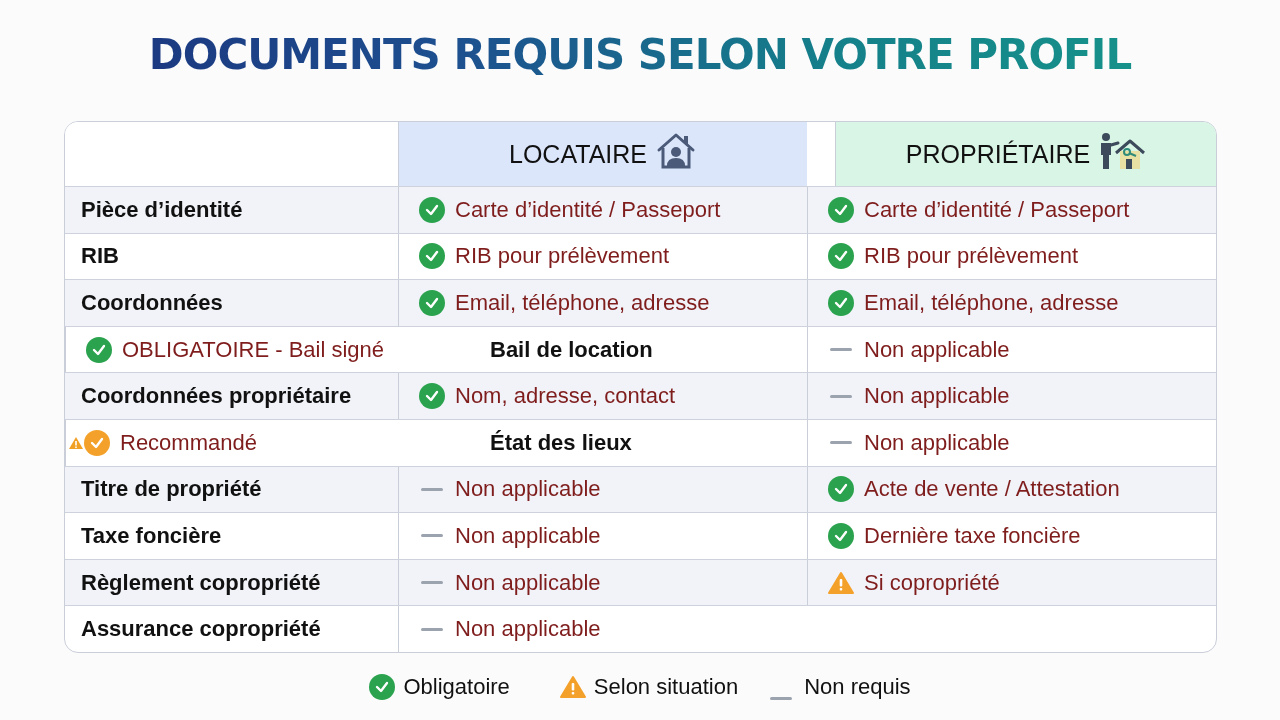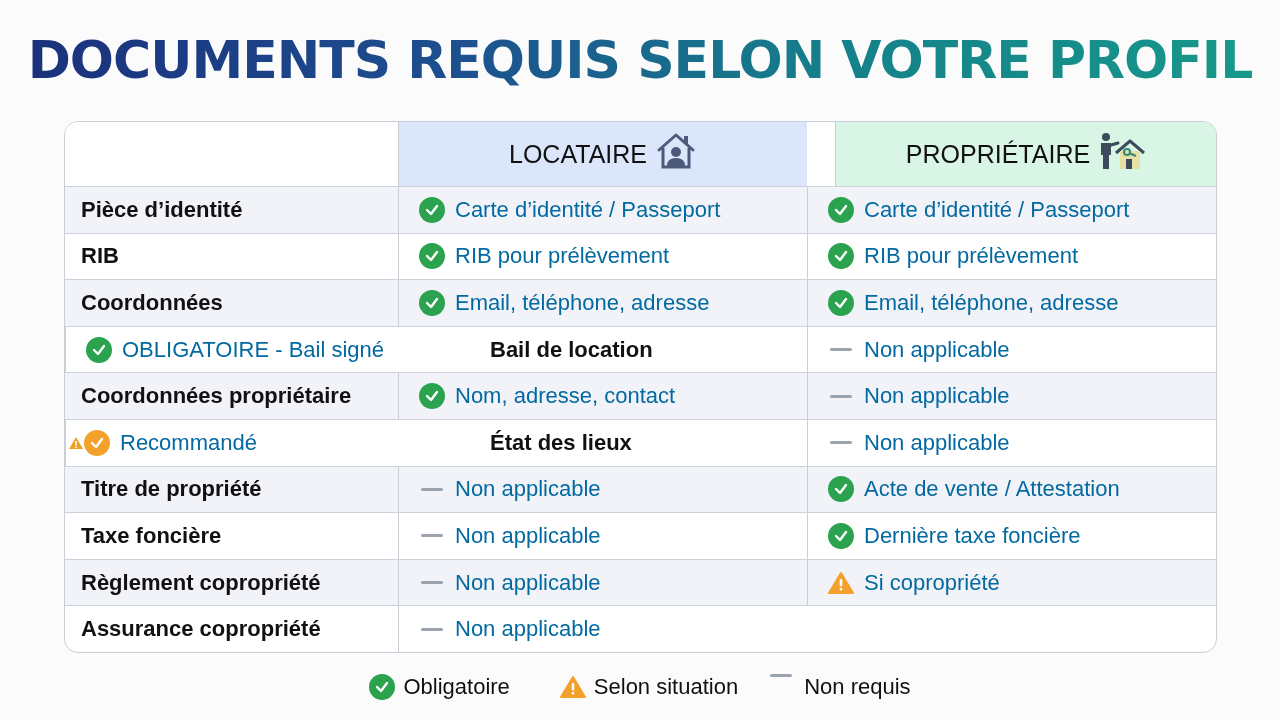--- a/index.html
+++ b/index.html
@@ -1,21 +1,21 @@
 <!DOCTYPE html>
 <html><head>
 <meta charset="utf-8">
 <style>
   * { box-sizing: border-box; margin: 0; padding: 0; }
   html, body { width: 1280px; height: 720px; background: #fbfbfc; overflow: hidden; }
   body { font-family: "Liberation Sans", sans-serif; color: #111; position: relative; }
 
   .title {
     position: absolute; top: 30px; left: 0; width: 1280px; text-align: center;
-    font-family: "DejaVu Sans", sans-serif; font-weight: bold; font-size: 52px;
+    font-family: "DejaVu Sans", sans-serif; font-weight: bold; font-size: 42px;
     letter-spacing: -1px;
     background: linear-gradient(90deg, #1b2f7a 0%, #1d4f8f 35%, #15808a 65%, #17998a 100%);
     -webkit-background-clip: text; background-clip: text; color: transparent;
   }
 
   .table {
     position: absolute; left: 64px; top: 121px; width: 1153px; height: 532px;
     border: 1.5px solid #c9ced8; border-radius: 14px; overflow: hidden; background: #fff;
   }
   .row { display: flex; height: 46.6px; border-top: 1.5px solid #cdd2dc; }
@@ -28,27 +28,27 @@
   .header .c1 { background: #dbe6fb; justify-content: center; padding-left: 0; }
   .header .c2 { background: #d9f5e6; justify-content: center; padding-left: 0; margin-left: 28px; }
   .header .c0 { background: #fff; }
   .hlabel { font-weight: normal; font-size: 25px; color: #111; margin-right: 8px; }
 
   .icon { width: 26px; height: 26px; margin-right: 10px; flex: none; display: inline-flex; align-items: center; justify-content: center; }
   .check-green { border-radius: 50%; background: #2aa24e; }
   .check-orange { border-radius: 50%; background: #f3a12a; }
   .dash { width: 22px; height: 3px; background: #9ba3ae; border-radius: 2px; margin: 0 12px 0 2px; flex: none; }
   .warn-wrap { display:inline-flex; align-items:flex-end; margin-left:-18px; }
-  .txt { color: #0369a1; }
+  .txt { color: #7f1d1d; }
 
   .legend {
     position: absolute; top: 674px; left: 0; width: 1280px; display: flex; justify-content: center; align-items: center;
     font-size: 22px; gap: 0;
   }
-  .leg-item { display: flex; align-items: flex-start; margin: 0 14px; }
+  .leg-item { display: flex; align-items: flex-end; margin: 0 14px; }
   .leg-item .icon { margin-right: 8px; }
 </style>
 </head>
 <body>
 
 <div class="title">DOCUMENTS REQUIS SELON VOTRE PROFIL</div>
 
 <div class="table">
   <div class="row header">
     <div class="cell c0"></div>

